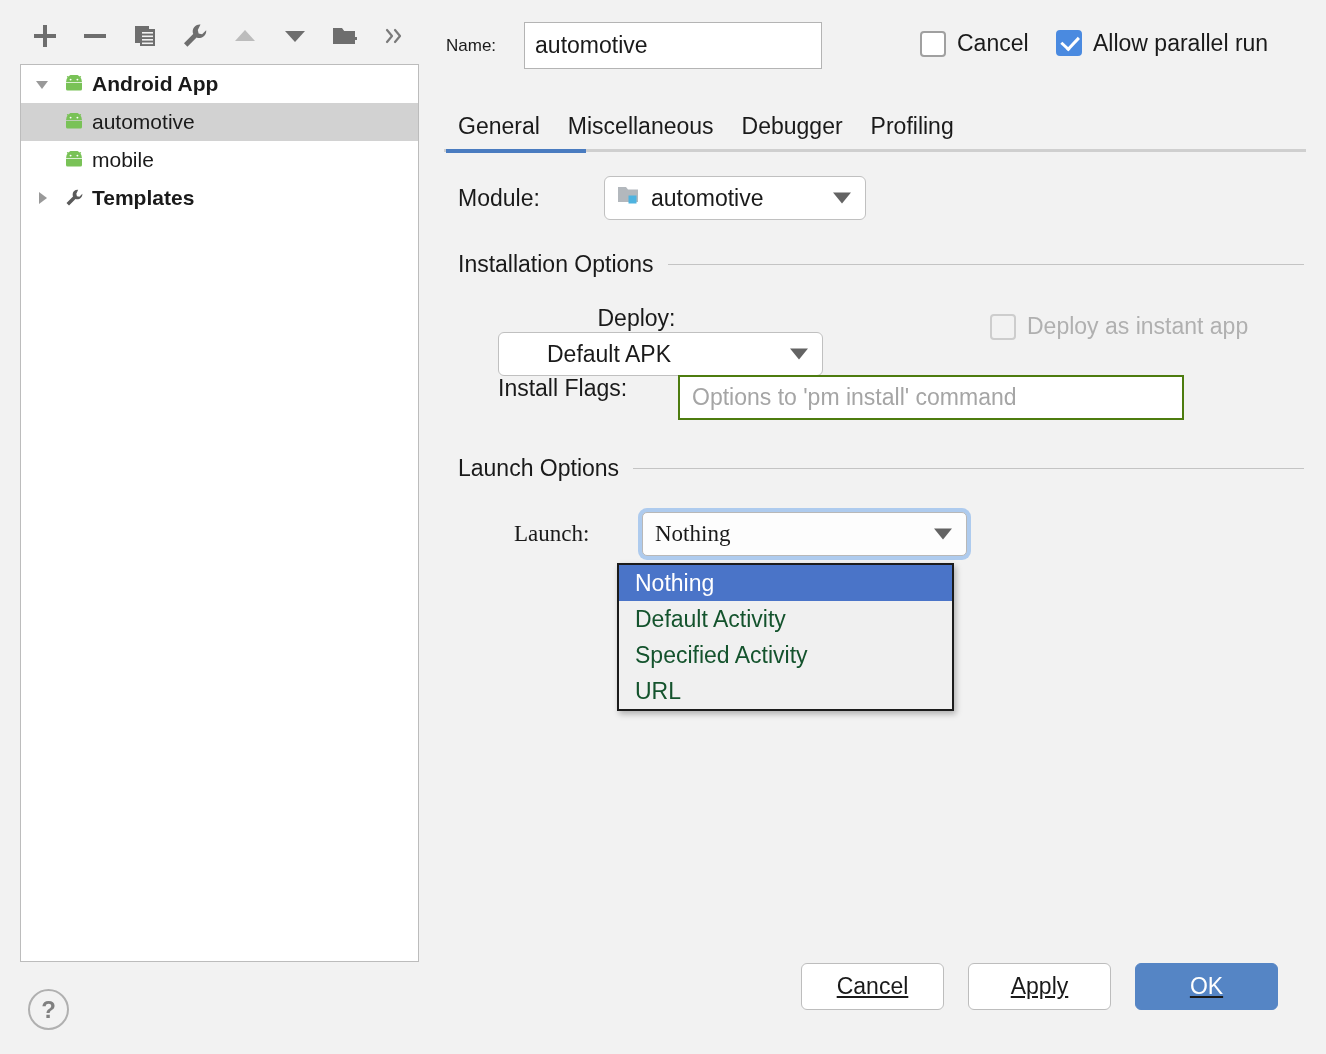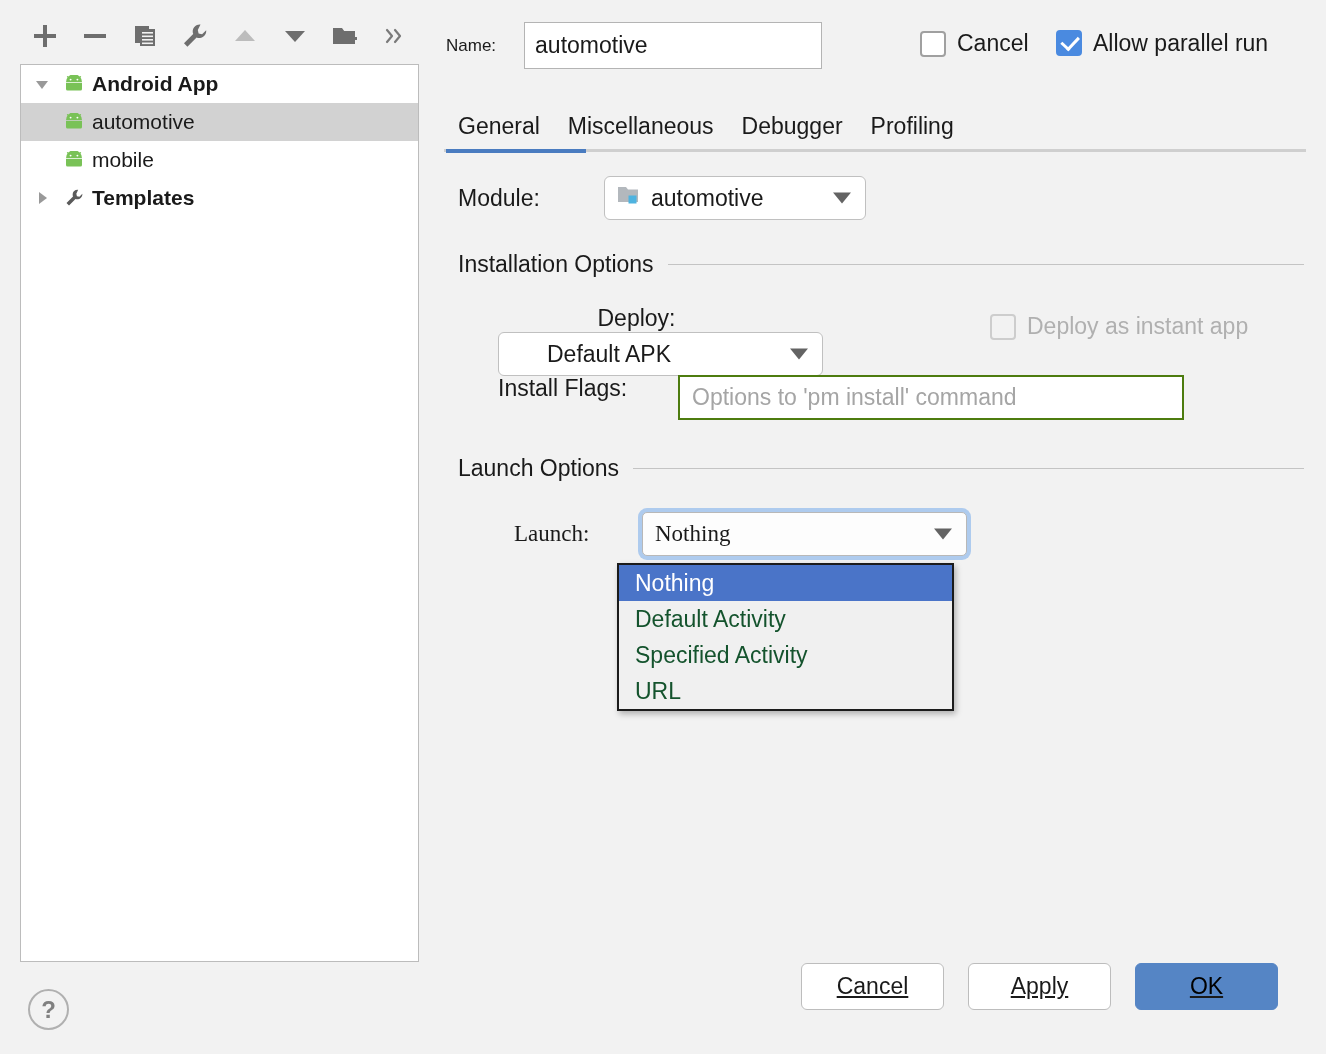--- a/index.html
+++ b/index.html
@@ -174,21 +174,21 @@
 
   
   #bottom-buttons { position: absolute; left: 801px; top: 963px; display: flex; gap: 24px; text-decoration: underline; }
   .btn {
     height: 47px; min-width: 143px;
     border-radius: 6px; border: 1px solid #bdbdbd;
     background: #ffffff; color: #1a1a1a;
     font-family: "Liberation Sans", sans-serif; font-size: 23px;
     cursor: pointer; display: flex; align-items: center; justify-content: center;
   }
-  .btn.primary { background: #5585c5; border-color: #5585c5; color: #000000; }
+  .btn.primary { background: #5585c5; border-color: #5585c5; color: #ffffff; }
 </style>
 </head>
 <body>
 
 <div id="root">
 
   <div id="left-toolbar">
     <div class="tb-btn">
       <svg width="26" height="26" viewBox="0 0 26 26">
         <rect x="11" y="2" width="4" height="22" fill="#6e6e6e"></rect>

